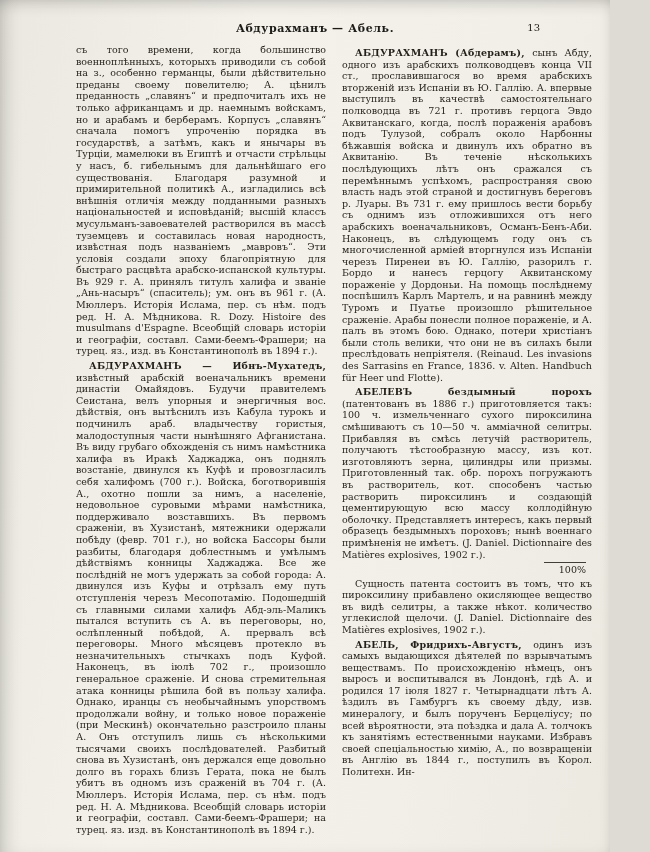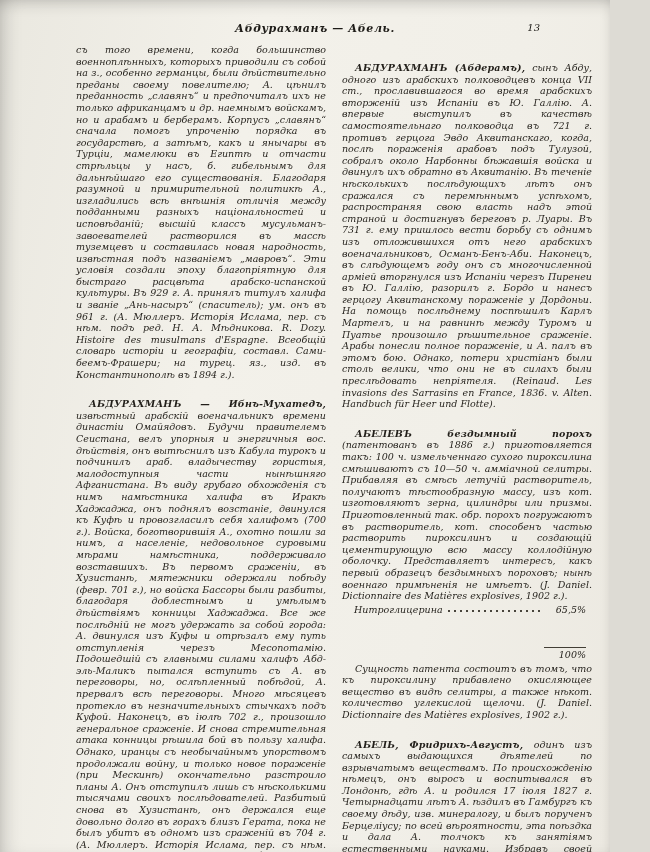--- a/index.html
+++ b/index.html
@@ -9,21 +9,20 @@
     font-family:"DejaVu Serif", serif;
   }
   .page{
     position:relative;
     width:610px;height:852px;
     background:linear-gradient(100deg,#eae8e0 0%,#f3f1ea 35%,#f1efe8 70%,#ece9e1 100%);
     overflow:hidden;
     box-shadow: inset 14px 0 20px -12px rgba(0,0,0,.22),
                 inset 0 12px 16px -10px rgba(0,0,0,.18),
                 inset -8px 0 14px -10px rgba(0,0,0,.12);
-    font-style: italic;
   }
   .header{
     position:absolute;top:22px;left:76px;right:56px;height:15px;
   }
   .header-title{
     position:absolute;left:0;right:0;text-align:center;
     font-weight:bold;font-size:11px;letter-spacing:.6px;color:#1d1b17;
   }
   .page-number{
     position:absolute;right:14px;top:0;
@@ -34,61 +33,56 @@
     display:flex;gap:16px;
   }
   .col{
     width:250px;
     font-size:9.5px;line-height:11.6px;
     color:#221f1a;
     text-align:justify;
   }
   p.para{margin:0;padding:0;}
   p.para.indent{text-indent:13px;}
-  p.para.article{margin-top:18px;}
+  p.para.article{margin-top:3px;}
   b.run-in{font-weight:bold;letter-spacing:.2px;}
   .comp-table{
     margin:2px 6px 2px 12px;
   }
   .comp-row{
     display:flex;align-items:baseline;line-height:11.4px;
   }
   .comp-label{white-space:nowrap;}
   .comp-leader{
     flex:1;align-self:stretch;margin:0 3px;
     background-image:radial-gradient(circle, #423e35 0.7px, rgba(0,0,0,0) 0.9px);
     background-size:6px 6px;background-repeat:repeat-x;background-position:0 72%;
   }
   .comp-leader.no-dots{background:none;}
   .comp-value{width:42px;text-align:right;white-space:nowrap;}
   .comp-row.total{margin-top:1px;}
-  .comp-row.total .comp-value{border-top:1px solid #423e35;padding-top:1px;margin-top:31px;}
+  .comp-row.total .comp-value{border-top:1px solid #423e35;padding-top:1px;}
 </style>
 </head>
 <body>
 
 <div class="page">
   <div class="header">
     <div class="header-title">Абдурахманъ — Абель.</div>
     <div class="page-number">13</div>
   </div>
   <div class="content">
     <div class="col">
         <p class="para"><span>съ того времени, когда большинство военноплѣнныхъ, которыхъ приводили съ собой на з., особенно германцы, были дѣйствительно преданы своему повелителю; А. цѣнилъ преданность „славянъ“ и предпочиталъ ихъ не только африканцамъ и др. наемнымъ войскамъ, но и арабамъ и берберамъ. Корпусъ „славянъ“ сначала помогъ упроченію порядка въ государствѣ, а затѣмъ, какъ и янычары въ Турціи, мамелюки въ Египтѣ и отчасти стрѣльцы у насъ, б. гибельнымъ для дальнѣйшаго его существованія. Благодаря разумной и примирительной политикѣ А., изгладились всѣ внѣшнія отличія между подданными разныхъ національностей и исповѣданій; высшій классъ мусульманъ-завоевателей растворился въ массѣ туземцевъ и составилась новая народность, извѣстная подъ названіемъ „мавровъ“. Эти условія создали эпоху благопріятную для быстраго расцвѣта арабско-испанской культуры. Въ 929 г. А. принялъ титулъ халифа и званіе „Ань-насыръ“ (спаситель); ум. онъ въ 961 г. (А. Мюллеръ. Исторія Ислама, пер. съ нѣм. подъ ред. Н. А. Мѣдникова. R. Dozy. Histoire des musulmans d'Espagne. Всеобщій словарь исторіи и географіи, составл. Сами-беемъ-Фрашери; на турец. яз., изд. въ Константинополѣ въ 1894 г.).</span></p>
         <p class="para indent article"><b class="run-in">АБДУРАХМАНЪ — Ибнъ-Мухатедъ, </b><span>извѣстный арабскій военачальникъ времени династіи Омайядовъ. Будучи правителемъ Сеистана, велъ упорныя и энергичныя вос. дѣйствія, онъ вытѣснилъ изъ Кабула турокъ и подчинилъ араб. владычеству гористыя, малодоступныя части нынѣшняго Афганистана. Въ виду грубаго обхожденія съ нимъ намѣстника халифа въ Иракѣ Хаджаджа, онъ поднялъ возстаніе, двинулся къ Куфѣ и провозгласилъ себя халифомъ (700 г.). Войска, боготворившія А., охотно пошли за нимъ, а населеніе, недовольное суровыми мѣрами намѣстника, поддерживало возставшихъ. Въ первомъ сраженіи, въ Хузистанѣ, мятежники одержали побѣду (февр. 701 г.), но войска Бассоры были разбиты, благодаря доблестнымъ и умѣлымъ дѣйствіямъ конницы Хаджаджа. Все же послѣдній не могъ удержать за собой города: А. двинулся изъ Куфы и отрѣзалъ ему путь отступленія черезъ Месопотамію. Подошедшій съ главными силами халифъ Абд-эль-Маликъ пытался вступить съ А. въ переговоры, но, ослѣпленный побѣдой, А. прервалъ всѣ переговоры. Много мѣсяцевъ протекло въ незначительныхъ стычкахъ подъ Куфой. Наконецъ, въ іюлѣ 702 г., произошло генеральное сраженіе. И снова стремительная атака конницы рѣшила бой въ пользу халифа. Однако, иранцы съ необычайнымъ упорствомъ продолжали войну, и только новое пораженіе (при Мескинѣ) окончательно разстроило планы А. Онъ отступилъ лишь съ нѣсколькими тысячами своихъ послѣдователей. Разбитый снова въ Хузистанѣ, онъ держался еще довольно долго въ горахъ близъ Герата, пока не былъ убитъ въ одномъ изъ сраженій въ 704 г. (А. Мюллеръ. Исторія Ислама, пер. съ нѣм. подъ ред. Н. А. Мѣдникова. Всеобщій словарь исторіи и географіи, составл. Сами-беемъ-Фрашери; на турец. яз. изд. въ Константинополѣ въ 1894 г.).</span></p>
       </div>
     <div class="col">
         <p class="para indent article"><b class="run-in">АБДУРАХМАНЪ (Абдерамъ), </b><span>сынъ Абду, одного изъ арабскихъ полководцевъ конца VII ст., прославившагося во время арабскихъ вторженій изъ Испаніи въ Ю. Галлію. А. впервые выступилъ въ качествѣ самостоятельнаго полководца въ 721 г. противъ герцога Эвдо Аквитанскаго, когда, послѣ пораженія арабовъ подъ Тулузой, собралъ около Нарбонны бѣжавшія войска и двинулъ ихъ обратно въ Аквитанію. Въ теченіе нѣсколькихъ послѣдующихъ лѣтъ онъ сражался съ перемѣннымъ успѣхомъ, распространяя свою власть надъ этой страной и достигнувъ береговъ р. Луары. Въ 731 г. ему пришлось вести борьбу съ однимъ изъ отложившихся отъ него арабскихъ военачальниковъ, Османъ-Бенъ-Аби. Наконецъ, въ слѣдующемъ году онъ съ многочисленной арміей вторгнулся изъ Испаніи черезъ Пиренеи въ Ю. Галлію, разорилъ г. Бордо и нанесъ герцогу Аквитанскому пораженіе у Дордоньи. На помощь послѣднему поспѣшилъ Карлъ Мартелъ, и на равнинѣ между Туромъ и Пуатье произошло рѣшительное сраженіе. Арабы понесли полное пораженіе, и А. палъ въ этомъ бою. Однако, потери христіанъ были столь велики, что они не въ силахъ были преслѣдовать непріятеля. (Reinaud. Les invasions des Sarrasins en France, 1836. v. Alten. Handbuch für Heer und Flotte).</span></p>
         <p class="para indent article"><b class="run-in">АБЕЛЕВЪ бездымный порохъ </b><span>(патентованъ въ 1886 г.) приготовляется такъ: 100 ч. измельченнаго сухого пироксилина смѣшиваютъ съ 10—50 ч. амміачной селитры. Прибавляя въ смѣсь летучій растворитель, получаютъ тѣстообразную массу, изъ кот. изготовляютъ зерна, цилиндры или призмы. Приготовленный так. обр. порохъ погружаютъ въ растворитель, кот. способенъ частью растворить пироксилинъ и создающій цементирующую всю массу коллодійную оболочку. Представляетъ интересъ, какъ первый образецъ бездымныхъ пороховъ; нынѣ военнаго примѣненія не имѣетъ. (J. Daniel. Dictionnaire des Matières explosives, 1902 г.).</span></p>
         <div class="comp-table">
-          <div class="comp-row">
-            <span class="comp-label">Нитроглицерина</span>
-            <span class="comp-leader"></span>
-            <span class="comp-value">65,5%</span>
-          </div>
           <div class="comp-row total">
             <span class="comp-label"></span>
             <span class="comp-leader no-dots"></span>
             <span class="comp-value">100%</span>
           </div>
         </div>
         <p class="para indent"><span>Сущность патента состоитъ въ томъ, что къ пироксилину прибавлено окисляющее вещество въ видѣ селитры, а также нѣкот. количество углекислой щелочи. (J. Daniel. Dictionnaire des Matières explosives, 1902 г.).</span></p>
         <p class="para indent article"><b class="run-in">АБЕЛЬ, Фридрихъ-Августъ, </b><span>одинъ изъ самыхъ выдающихся дѣятелей по взрывчатымъ веществамъ. По происхожденію нѣмецъ, онъ выросъ и воспитывался въ Лондонѣ, гдѣ А. и родился 17 іюля 1827 г. Четырнадцати лѣтъ А. ѣздилъ въ Гамбургъ къ своему дѣду, изв. минералогу, и былъ порученъ Берцеліусу; по всей вѣроятности, эта поѣздка и дала А. толчокъ къ занятіямъ естественными науками. Избравъ своей спеціальностью химію, А., по возвращеніи въ Англію въ 1844 г., поступилъ въ Корол. Политехн. Ин-</span></p>
       </div>
   </div>

